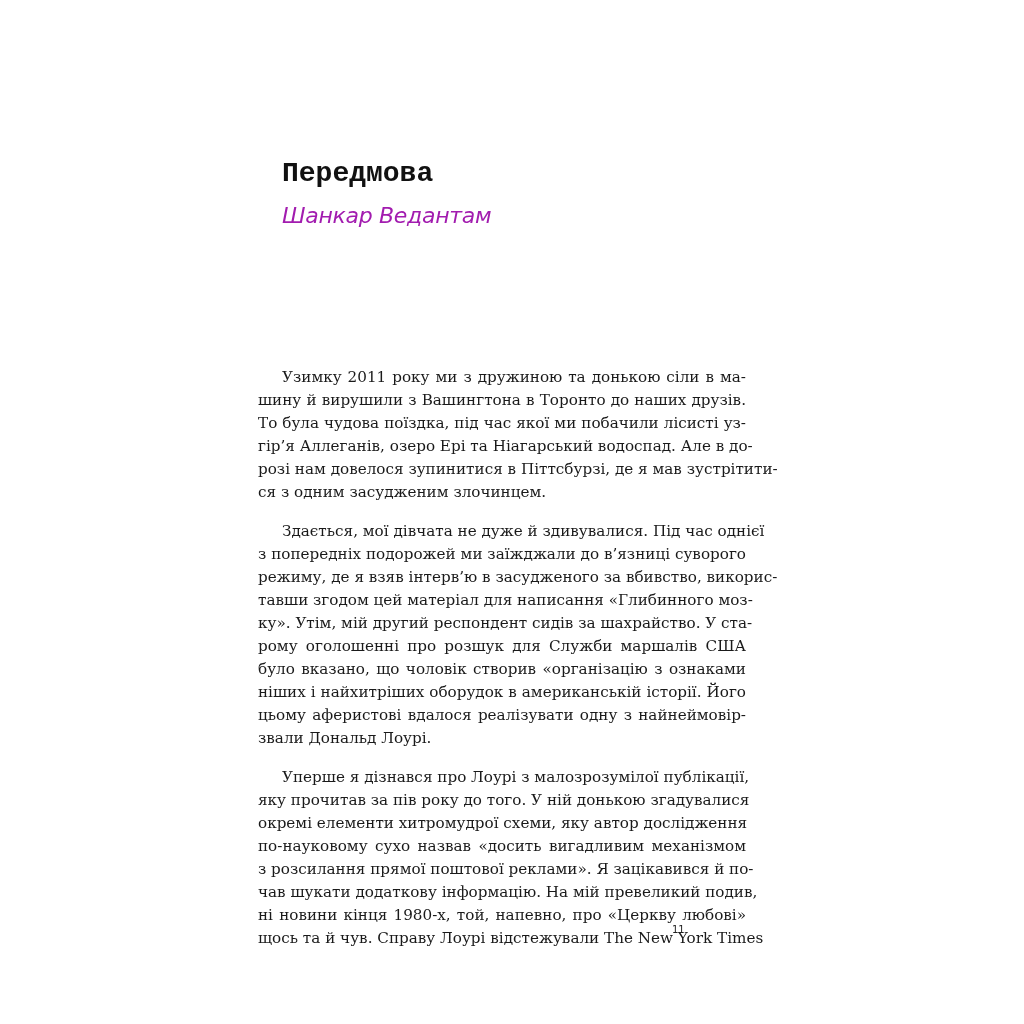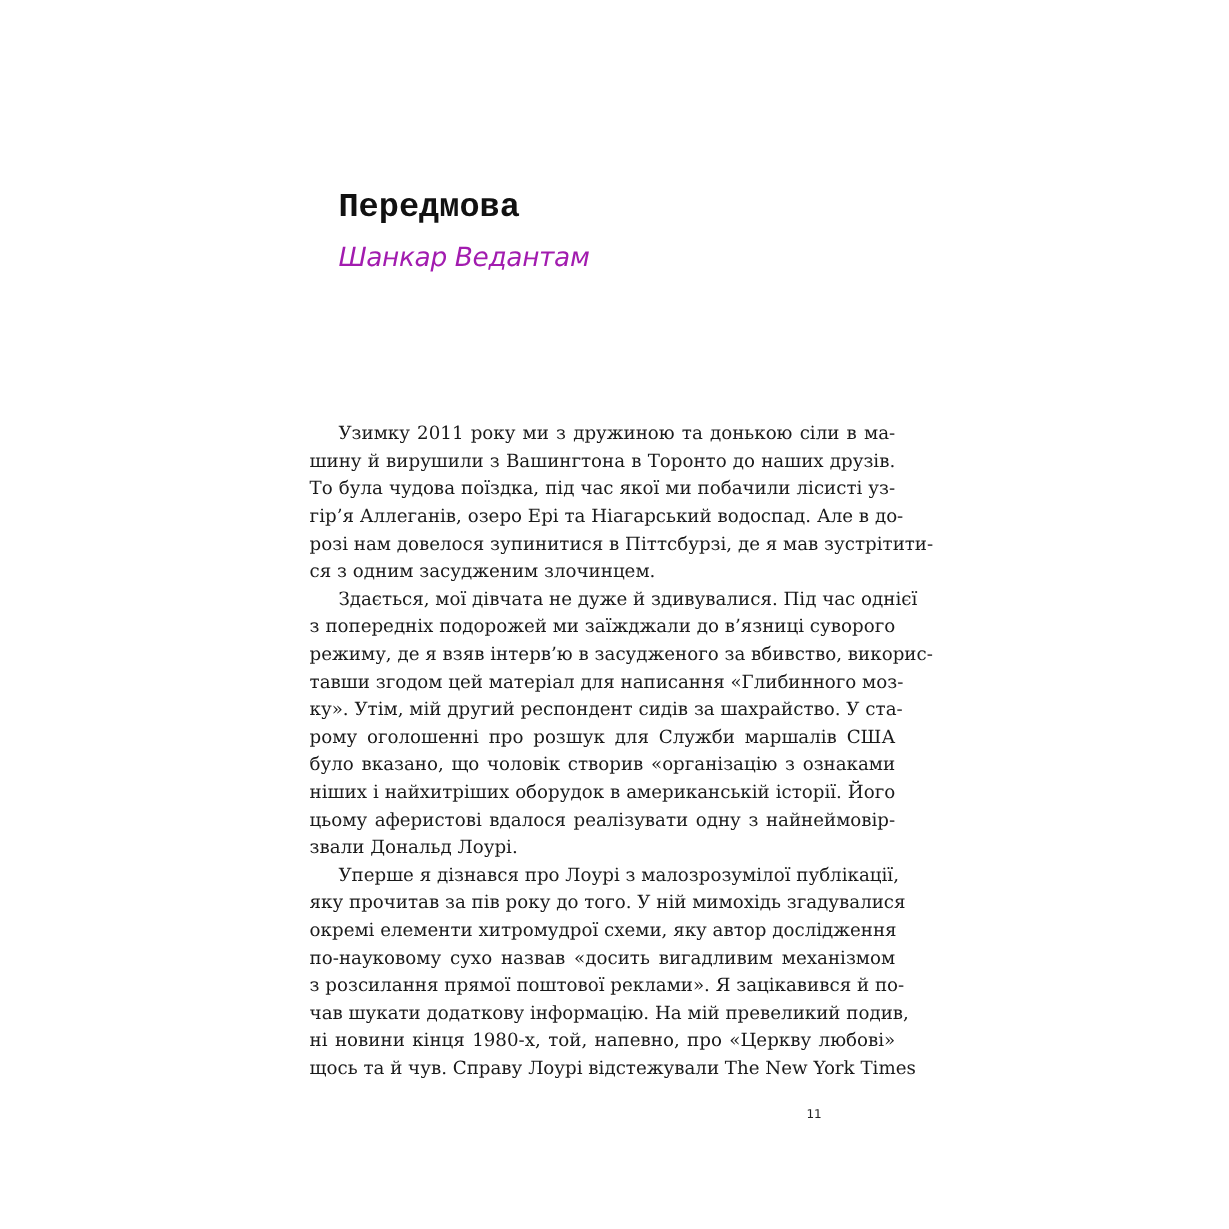--- a/index.html
+++ b/index.html
@@ -16,21 +16,21 @@
     font-size: 22px; color: #a21caf; margin: 0; letter-spacing: -0.3px;
   }
   .body-text {
     position: absolute; left: 258px; top: 350px; width: 488px;
     font-family: "DejaVu Serif", serif; font-size: 15.2px; color: #1a1a1a;
   }
   .line {
     display: block; height: 23px; line-height: 23px; white-space: nowrap;
     text-align: justify; text-align-last: justify;
   }
-  .line.indent { padding-left: 24px; }
+  .line.indent { padding-left: 24px; margin-top: 16px; }
   .line.last { text-align-last: left; }
   .page-number {
     position: absolute; left: 672px; top: 924px;
     font-family: "DejaVu Sans", sans-serif; font-size: 10px; color: #222;
   }
 </style>
 </head>
 <body>
 
 <div class="page">
@@ -56,21 +56,21 @@
       <span class="line">ку». Утім, мій другий респондент сидів за шахрайство. У ста-</span>
       <span class="line">рому оголошенні про розшук для Служби маршалів США</span>
       <span class="line">було вказано, що чоловік створив «організацію з ознаками</span>
       <span class="line">ніших і найхитріших оборудок в американській історії. Його</span>
       <span class="line">цьому аферистові вдалося реалізувати одну з найнеймовір-</span>
       <span class="line last">звали Дональд Лоурі.</span>
     </div>
 
     <div>
       <span class="line indent">Уперше я дізнався про Лоурі з малозрозумілої публікації,</span>
-      <span class="line">яку прочитав за пів року до того. У ній мимохідь згадувалися</span>
+      <span class="line">яку прочитав за пів року до того. У ній донькою згадувалися</span>
       <span class="line">окремі елементи хитромудрої схеми, яку автор дослідження</span>
       <span class="line">по-науковому сухо назвав «досить вигадливим механізмом</span>
       <span class="line">з розсилання прямої поштової реклами». Я зацікавився й по-</span>
       <span class="line">чав шукати додаткову інформацію. На мій превеликий подив,</span>
       <span class="line">ні новини кінця 1980-х, той, напевно, про «Церкву любові»</span>
       <span class="line">щось та й чув. Справу Лоурі відстежували The New York Times</span>
     </div>
   </div>
 
   <div class="page-number">11</div>

